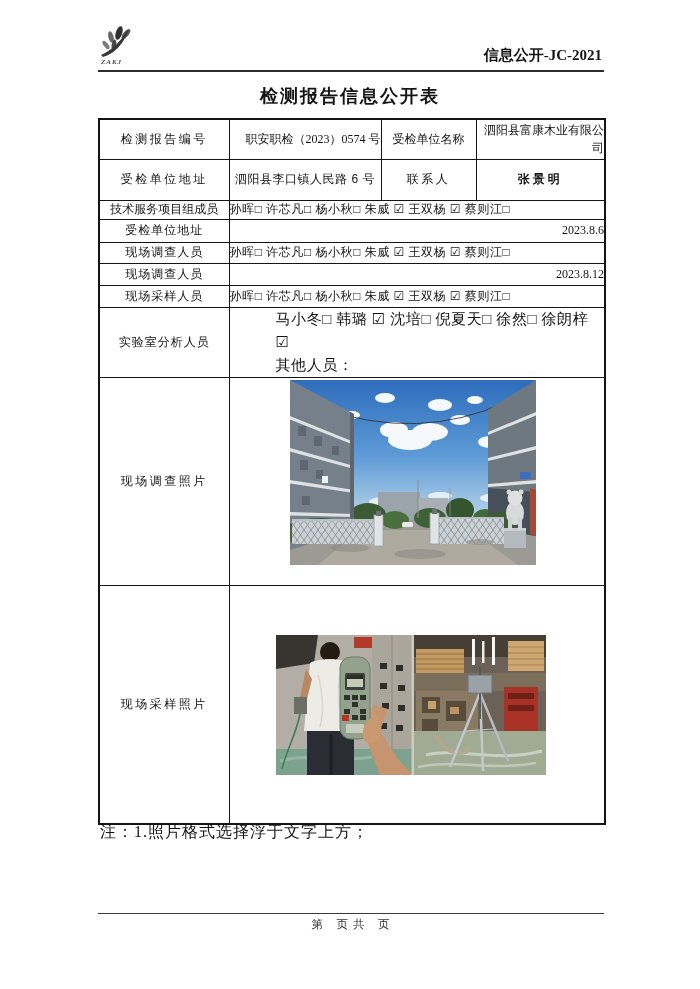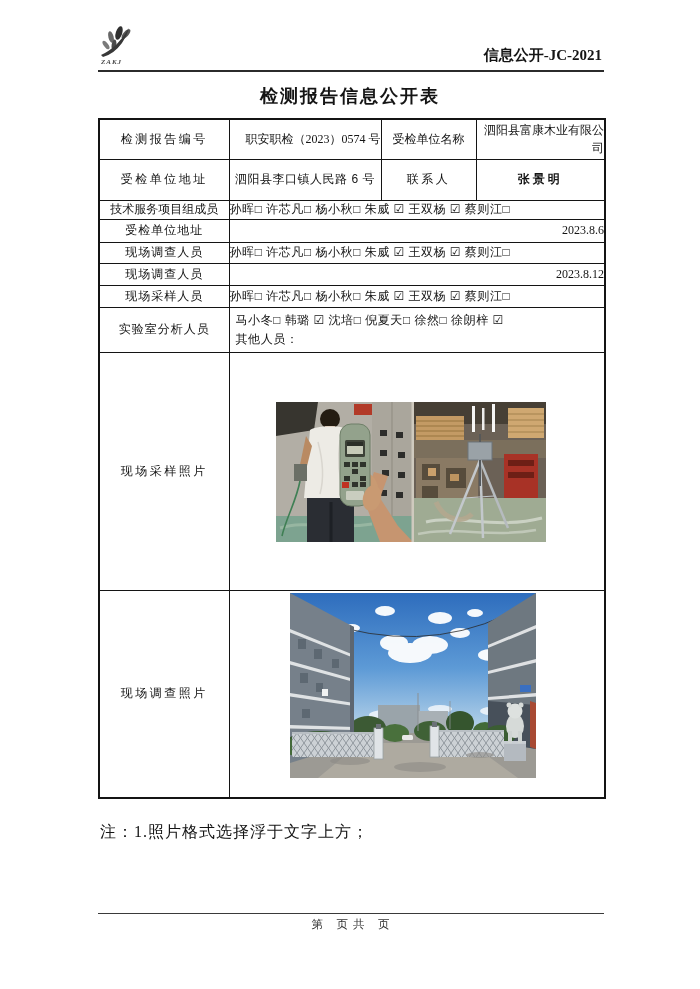--- a/index.html
+++ b/index.html
@@ -18,21 +18,21 @@
   .lbl{text-align:center;margin-left:37px;}
   .ls2{letter-spacing:2.5px;}
   .ls1{letter-spacing:1px;}
   .ls0{letter-spacing:0px;}
   .ctr{text-align:right;}
   .members{padding-left:6px;letter-spacing:0.6px;font-size:12.5px;white-space:nowrap;}
   .addr{font-family:"Liberation Sans","DejaVu Sans",sans-serif;font-size:13px;text-align:center;letter-spacing:0.5px;}
   .big-name{font-size:17px;font-weight:bold;text-align:center;letter-spacing:3px;}
   .bold-ctr{font-weight:bold;text-align:center;letter-spacing:2px;font-size:13px;}
   .wrapcell{text-align:right;line-height:1.55;padding:2px 6px;}
-  .labline{padding-left:6px;letter-spacing:0.6px;font-size:12px;line-height:1.55;}
+  .labline{padding-left:6px;letter-spacing:0.6px;font-size:15px;line-height:1.55;margin-left:40px;}
   .photocell{vertical-align:top;}
   .photo1{display:block;margin:2px 0 0 60px;}
   .photo2{display:block;margin:49px 0 0 46px;}
   .note{position:absolute;left:100px;top:822px;font-size:16px;letter-spacing:1px;}
   .footwrap{position:absolute;left:98px;top:913px;width:506px;border-top:1.5px solid #3a3a3a;text-align:center;}
   .foottext{display:inline-block;padding-top:3px;font-size:11.5px;letter-spacing:1px;color:#333;}
 </style>
 </head>
 <body>
 
@@ -91,118 +91,20 @@
   </tr>
   <tr style="height:22px">
     <td class="lbl ls1">现场采样人员</td>
     <td colspan="3" class="members">孙晖□ 许芯凡□ 杨小秋□ 朱威 ☑ 王双杨 ☑ 蔡则江□</td>
   </tr>
   <tr style="height:45px">
     <td class="lbl ls1">实验室分析人员</td>
     <td colspan="3">
       <div class="labline">马小冬□ 韩璐 ☑ 沈培□ 倪夏天□ 徐然□ 徐朗梓 ☑</div>
       <div class="labline">其他人员：</div>
-    </td>
-  </tr>
-  <tr style="height:238px">
-    <td class="lbl ls2">现场采样照片</td>
-    <td colspan="3" class="photocell">
-      <svg class="photo2" width="270" height="140" viewBox="0 0 270 140">
-        <g>
-          <rect x="0" y="0" width="137" height="140" fill="#b2aea5"></rect>
-          <polygon points="0,0 42,0 38,28 0,34" fill="#37352f"></polygon>
-          <rect x="78" y="2" width="22" height="11" fill="#b23a28"></rect>
-          <rect x="102" y="2" width="16" height="11" fill="#8f2f22"></rect>
-          <rect x="96" y="0" width="41" height="118" fill="#aaa69c"></rect>
-          <line x1="116" y1="0" x2="116" y2="118" stroke="#8f8b80" stroke-width="1"></line>
-          <g fill="#2d2d2b">
-            <rect x="104" y="28" width="7" height="6"></rect>
-                <rect x="120" y="30" width="7" height="6"></rect>
-            <rect x="104" y="48" width="7" height="6"></rect>
-                <rect x="122" y="50" width="7" height="6"></rect>
-            <rect x="106" y="68" width="7" height="6"></rect>
-                <rect x="122" y="70" width="7" height="6"></rect>
-            <rect x="104" y="88" width="7" height="6"></rect>
-                <rect x="120" y="90" width="7" height="6"></rect>
-          </g>
-          <rect x="0" y="114" width="137" height="26" fill="#7da390"></rect>
-          <path d="M4,126 C30,118 60,128 96,122" stroke="#a9c3ae" stroke-width="3" fill="none" opacity="0.6"></path>
-          <g>
-            <circle cx="54" cy="17" r="10" fill="#241c12"></circle>
-            <rect x="49" y="24" width="10" height="6" fill="#b98a62"></rect>
-            <path d="M34,28 C42,23 66,23 74,28 L80,96 L28,96 Z" fill="#edebe5"></path>
-            <path d="M42,40 Q50,70 44,92 M64,38 Q60,66 68,92" stroke="#d9d6cf" stroke-width="1.5" fill="none"></path>
-            <polygon points="30,34 22,72 28,76 36,44" fill="#b98a62"></polygon>
-            <rect x="18" y="62" width="13" height="17" fill="#6b6f66"></rect>
-            <path d="M24,79 C20,100 10,116 6,134" stroke="#3f7f54" stroke-width="1.6" fill="none"></path>
-            <rect x="31" y="96" width="47" height="44" fill="#2a2d33"></rect>
-            <line x1="55" y1="100" x2="55" y2="140" stroke="#1d2025" stroke-width="3"></line>
-          </g>
-          <g>
-            <polygon points="137,140 104,140 88,98 98,70 112,74 104,96 122,124" fill="#c69570"></polygon>
-            <ellipse cx="91" cy="86" rx="11" ry="16" fill="#c99a72" transform="rotate(-18 91 86)"></ellipse>
-            <rect x="64" y="22" width="30" height="82" rx="11" fill="#93a28c" stroke="#6f7f68" stroke-width="1"></rect>
-            <rect x="69" y="38" width="20" height="17" rx="1.5" fill="#3d4238"></rect>
-            <rect x="71" y="40" width="16" height="12" fill="#c6cab8"></rect>
-            <rect x="71" y="40" width="16" height="4" fill="#2b2f28"></rect>
-            <g fill="#2f332c">
-              <rect x="68" y="60" width="6" height="5"></rect>
-                  <rect x="76" y="60" width="6" height="5"></rect>
-                  <rect x="84" y="60" width="6" height="5"></rect>
-              <rect x="76" y="67" width="6" height="5"></rect>
-              <rect x="68" y="74" width="6" height="5"></rect>
-                  <rect x="84" y="74" width="6" height="5"></rect>
-            </g>
-            <rect x="66" y="80" width="7" height="6" fill="#c03122"></rect>
-            <rect x="76" y="80" width="6" height="5" fill="#2f332c"></rect>
-                <rect x="84" y="80" width="6" height="5" fill="#2f332c"></rect>
-            <rect x="70" y="89" width="18" height="9" rx="1" fill="#c9cdbf"></rect>
-            <ellipse cx="96" cy="96" rx="9" ry="13" fill="#c99a72" transform="rotate(14 96 96)"></ellipse>
-          </g>
-        </g>
-        <g>
-          <rect x="137" y="0" width="133" height="140" fill="#6b6156"></rect>
-          <rect x="137" y="0" width="133" height="22" fill="#463f35"></rect>
-          <rect x="140" y="14" width="48" height="26" fill="#c39a64"></rect>
-          <path d="M140,19 h48 M140,24 h48 M140,29 h48 M140,34 h48" stroke="#97743f" stroke-width="1"></path>
-          <rect x="232" y="6" width="36" height="30" fill="#cfa871"></rect>
-          <path d="M232,12 h36 M232,18 h36 M232,24 h36 M232,30 h36" stroke="#a3824e" stroke-width="1"></path>
-          <g fill="#ffffff">
-            <rect x="196" y="4" width="3" height="26" opacity="0.95"></rect>
-            <rect x="206" y="6" width="2.5" height="22" opacity="0.9"></rect>
-            <rect x="216" y="2" width="3" height="28" opacity="0.95"></rect>
-          </g>
-          <rect x="137" y="38" width="133" height="18" fill="#7b6f5c"></rect>
-          <rect x="140" y="56" width="62" height="48" fill="#8a7a64"></rect>
-          <g fill="#574c3c">
-            <rect x="146" y="62" width="18" height="16"></rect>
-                <rect x="170" y="66" width="20" height="20"></rect>
-                <rect x="146" y="84" width="16" height="14"></rect>
-          </g>
-          <rect x="152" y="66" width="8" height="8" fill="#c9a06c"></rect>
-              <rect x="174" y="72" width="9" height="7" fill="#bd9460"></rect>
-          <rect x="228" y="52" width="34" height="44" fill="#a83226"></rect>
-          <rect x="232" y="58" width="26" height="6" fill="#6e1f16"></rect>
-              <rect x="232" y="70" width="26" height="6" fill="#6e1f16"></rect>
-          <rect x="137" y="96" width="133" height="44" fill="#9fab93"></rect>
-          <path d="M150,120 C180,112 220,128 266,116" stroke="#ffffff" stroke-width="3" fill="none" opacity="0.45"></path>
-          <path d="M142,132 C176,124 216,136 260,128" stroke="#ffffff" stroke-width="2.5" fill="none" opacity="0.35"></path>
-          <path d="M160,100 C168,118 186,122 196,112" stroke="#b3a78f" stroke-width="5" fill="none" opacity="0.9"></path>
-          <g>
-            <rect x="192" y="40" width="24" height="18" fill="#9aa2a7" stroke="#6d757a" stroke-width="1"></rect>
-            <line x1="204" y1="40" x2="204" y2="32" stroke="#50565a" stroke-width="1.5"></line>
-            <line x1="204" y1="58" x2="174" y2="132" stroke="#c3c8cc" stroke-width="2.5"></line>
-            <line x1="204" y1="58" x2="207" y2="136" stroke="#c3c8cc" stroke-width="2.5"></line>
-            <line x1="204" y1="58" x2="232" y2="126" stroke="#b6bbbf" stroke-width="2.5"></line>
-            <line x1="204" y1="58" x2="204" y2="84" stroke="#555a5e" stroke-width="2"></line>
-            <line x1="188" y1="96" x2="218" y2="94" stroke="#c3c8cc" stroke-width="1.2"></line>
-          </g>
-        </g>
-        <rect x="135.5" y="0" width="2.5" height="140" fill="#cfcabe"></rect>
-      </svg>
     </td>
   </tr>
   <tr style="height:208px">
     <td class="lbl ls2">现场调查照片</td>
     <td colspan="3" class="photocell">
       <svg class="photo1" width="246" height="185" viewBox="0 0 246 185">
         <defs>
           <linearGradient id="sky1" x1="0" y1="0" x2="0" y2="1">
             <stop offset="0" stop-color="#2e6dbd"></stop>
                 <stop offset="0.5" stop-color="#5d9ad6"></stop>
@@ -299,20 +201,118 @@
               <rect x="228" y="138" width="4" height="12" fill="#cfd4d2"></rect>
         </g>
         <g fill="#8d8b86" opacity="0.6">
           <ellipse cx="60" cy="168" rx="20" ry="4"></ellipse>
               <ellipse cx="130" cy="174" rx="26" ry="5"></ellipse>
               <ellipse cx="190" cy="162" rx="14" ry="3"></ellipse>
         </g>
       </svg>
     </td>
   </tr>
+  <tr style="height:238px">
+    <td class="lbl ls2">现场采样照片</td>
+    <td colspan="3" class="photocell">
+      <svg class="photo2" width="270" height="140" viewBox="0 0 270 140">
+        <g>
+          <rect x="0" y="0" width="137" height="140" fill="#b2aea5"></rect>
+          <polygon points="0,0 42,0 38,28 0,34" fill="#37352f"></polygon>
+          <rect x="78" y="2" width="22" height="11" fill="#b23a28"></rect>
+          <rect x="102" y="2" width="16" height="11" fill="#8f2f22"></rect>
+          <rect x="96" y="0" width="41" height="118" fill="#aaa69c"></rect>
+          <line x1="116" y1="0" x2="116" y2="118" stroke="#8f8b80" stroke-width="1"></line>
+          <g fill="#2d2d2b">
+            <rect x="104" y="28" width="7" height="6"></rect>
+                <rect x="120" y="30" width="7" height="6"></rect>
+            <rect x="104" y="48" width="7" height="6"></rect>
+                <rect x="122" y="50" width="7" height="6"></rect>
+            <rect x="106" y="68" width="7" height="6"></rect>
+                <rect x="122" y="70" width="7" height="6"></rect>
+            <rect x="104" y="88" width="7" height="6"></rect>
+                <rect x="120" y="90" width="7" height="6"></rect>
+          </g>
+          <rect x="0" y="114" width="137" height="26" fill="#7da390"></rect>
+          <path d="M4,126 C30,118 60,128 96,122" stroke="#a9c3ae" stroke-width="3" fill="none" opacity="0.6"></path>
+          <g>
+            <circle cx="54" cy="17" r="10" fill="#241c12"></circle>
+            <rect x="49" y="24" width="10" height="6" fill="#b98a62"></rect>
+            <path d="M34,28 C42,23 66,23 74,28 L80,96 L28,96 Z" fill="#edebe5"></path>
+            <path d="M42,40 Q50,70 44,92 M64,38 Q60,66 68,92" stroke="#d9d6cf" stroke-width="1.5" fill="none"></path>
+            <polygon points="30,34 22,72 28,76 36,44" fill="#b98a62"></polygon>
+            <rect x="18" y="62" width="13" height="17" fill="#6b6f66"></rect>
+            <path d="M24,79 C20,100 10,116 6,134" stroke="#3f7f54" stroke-width="1.6" fill="none"></path>
+            <rect x="31" y="96" width="47" height="44" fill="#2a2d33"></rect>
+            <line x1="55" y1="100" x2="55" y2="140" stroke="#1d2025" stroke-width="3"></line>
+          </g>
+          <g>
+            <polygon points="137,140 104,140 88,98 98,70 112,74 104,96 122,124" fill="#c69570"></polygon>
+            <ellipse cx="91" cy="86" rx="11" ry="16" fill="#c99a72" transform="rotate(-18 91 86)"></ellipse>
+            <rect x="64" y="22" width="30" height="82" rx="11" fill="#93a28c" stroke="#6f7f68" stroke-width="1"></rect>
+            <rect x="69" y="38" width="20" height="17" rx="1.5" fill="#3d4238"></rect>
+            <rect x="71" y="40" width="16" height="12" fill="#c6cab8"></rect>
+            <rect x="71" y="40" width="16" height="4" fill="#2b2f28"></rect>
+            <g fill="#2f332c">
+              <rect x="68" y="60" width="6" height="5"></rect>
+                  <rect x="76" y="60" width="6" height="5"></rect>
+                  <rect x="84" y="60" width="6" height="5"></rect>
+              <rect x="76" y="67" width="6" height="5"></rect>
+              <rect x="68" y="74" width="6" height="5"></rect>
+                  <rect x="84" y="74" width="6" height="5"></rect>
+            </g>
+            <rect x="66" y="80" width="7" height="6" fill="#c03122"></rect>
+            <rect x="76" y="80" width="6" height="5" fill="#2f332c"></rect>
+                <rect x="84" y="80" width="6" height="5" fill="#2f332c"></rect>
+            <rect x="70" y="89" width="18" height="9" rx="1" fill="#c9cdbf"></rect>
+            <ellipse cx="96" cy="96" rx="9" ry="13" fill="#c99a72" transform="rotate(14 96 96)"></ellipse>
+          </g>
+        </g>
+        <g>
+          <rect x="137" y="0" width="133" height="140" fill="#6b6156"></rect>
+          <rect x="137" y="0" width="133" height="22" fill="#463f35"></rect>
+          <rect x="140" y="14" width="48" height="26" fill="#c39a64"></rect>
+          <path d="M140,19 h48 M140,24 h48 M140,29 h48 M140,34 h48" stroke="#97743f" stroke-width="1"></path>
+          <rect x="232" y="6" width="36" height="30" fill="#cfa871"></rect>
+          <path d="M232,12 h36 M232,18 h36 M232,24 h36 M232,30 h36" stroke="#a3824e" stroke-width="1"></path>
+          <g fill="#ffffff">
+            <rect x="196" y="4" width="3" height="26" opacity="0.95"></rect>
+            <rect x="206" y="6" width="2.5" height="22" opacity="0.9"></rect>
+            <rect x="216" y="2" width="3" height="28" opacity="0.95"></rect>
+          </g>
+          <rect x="137" y="38" width="133" height="18" fill="#7b6f5c"></rect>
+          <rect x="140" y="56" width="62" height="48" fill="#8a7a64"></rect>
+          <g fill="#574c3c">
+            <rect x="146" y="62" width="18" height="16"></rect>
+                <rect x="170" y="66" width="20" height="20"></rect>
+                <rect x="146" y="84" width="16" height="14"></rect>
+          </g>
+          <rect x="152" y="66" width="8" height="8" fill="#c9a06c"></rect>
+              <rect x="174" y="72" width="9" height="7" fill="#bd9460"></rect>
+          <rect x="228" y="52" width="34" height="44" fill="#a83226"></rect>
+          <rect x="232" y="58" width="26" height="6" fill="#6e1f16"></rect>
+              <rect x="232" y="70" width="26" height="6" fill="#6e1f16"></rect>
+          <rect x="137" y="96" width="133" height="44" fill="#9fab93"></rect>
+          <path d="M150,120 C180,112 220,128 266,116" stroke="#ffffff" stroke-width="3" fill="none" opacity="0.45"></path>
+          <path d="M142,132 C176,124 216,136 260,128" stroke="#ffffff" stroke-width="2.5" fill="none" opacity="0.35"></path>
+          <path d="M160,100 C168,118 186,122 196,112" stroke="#b3a78f" stroke-width="5" fill="none" opacity="0.9"></path>
+          <g>
+            <rect x="192" y="40" width="24" height="18" fill="#9aa2a7" stroke="#6d757a" stroke-width="1"></rect>
+            <line x1="204" y1="40" x2="204" y2="32" stroke="#50565a" stroke-width="1.5"></line>
+            <line x1="204" y1="58" x2="174" y2="132" stroke="#c3c8cc" stroke-width="2.5"></line>
+            <line x1="204" y1="58" x2="207" y2="136" stroke="#c3c8cc" stroke-width="2.5"></line>
+            <line x1="204" y1="58" x2="232" y2="126" stroke="#b6bbbf" stroke-width="2.5"></line>
+            <line x1="204" y1="58" x2="204" y2="84" stroke="#555a5e" stroke-width="2"></line>
+            <line x1="188" y1="96" x2="218" y2="94" stroke="#c3c8cc" stroke-width="1.2"></line>
+          </g>
+        </g>
+        <rect x="135.5" y="0" width="2.5" height="140" fill="#cfcabe"></rect>
+      </svg>
+    </td>
+  </tr>
 </tbody>
   </table>
 
 <div class="note">注：1.照片格式选择浮于文字上方；</div>
 
 <div class="footwrap">
   <span class="foottext">第　页 共　页</span>
 </div>
 
 </body></html>

